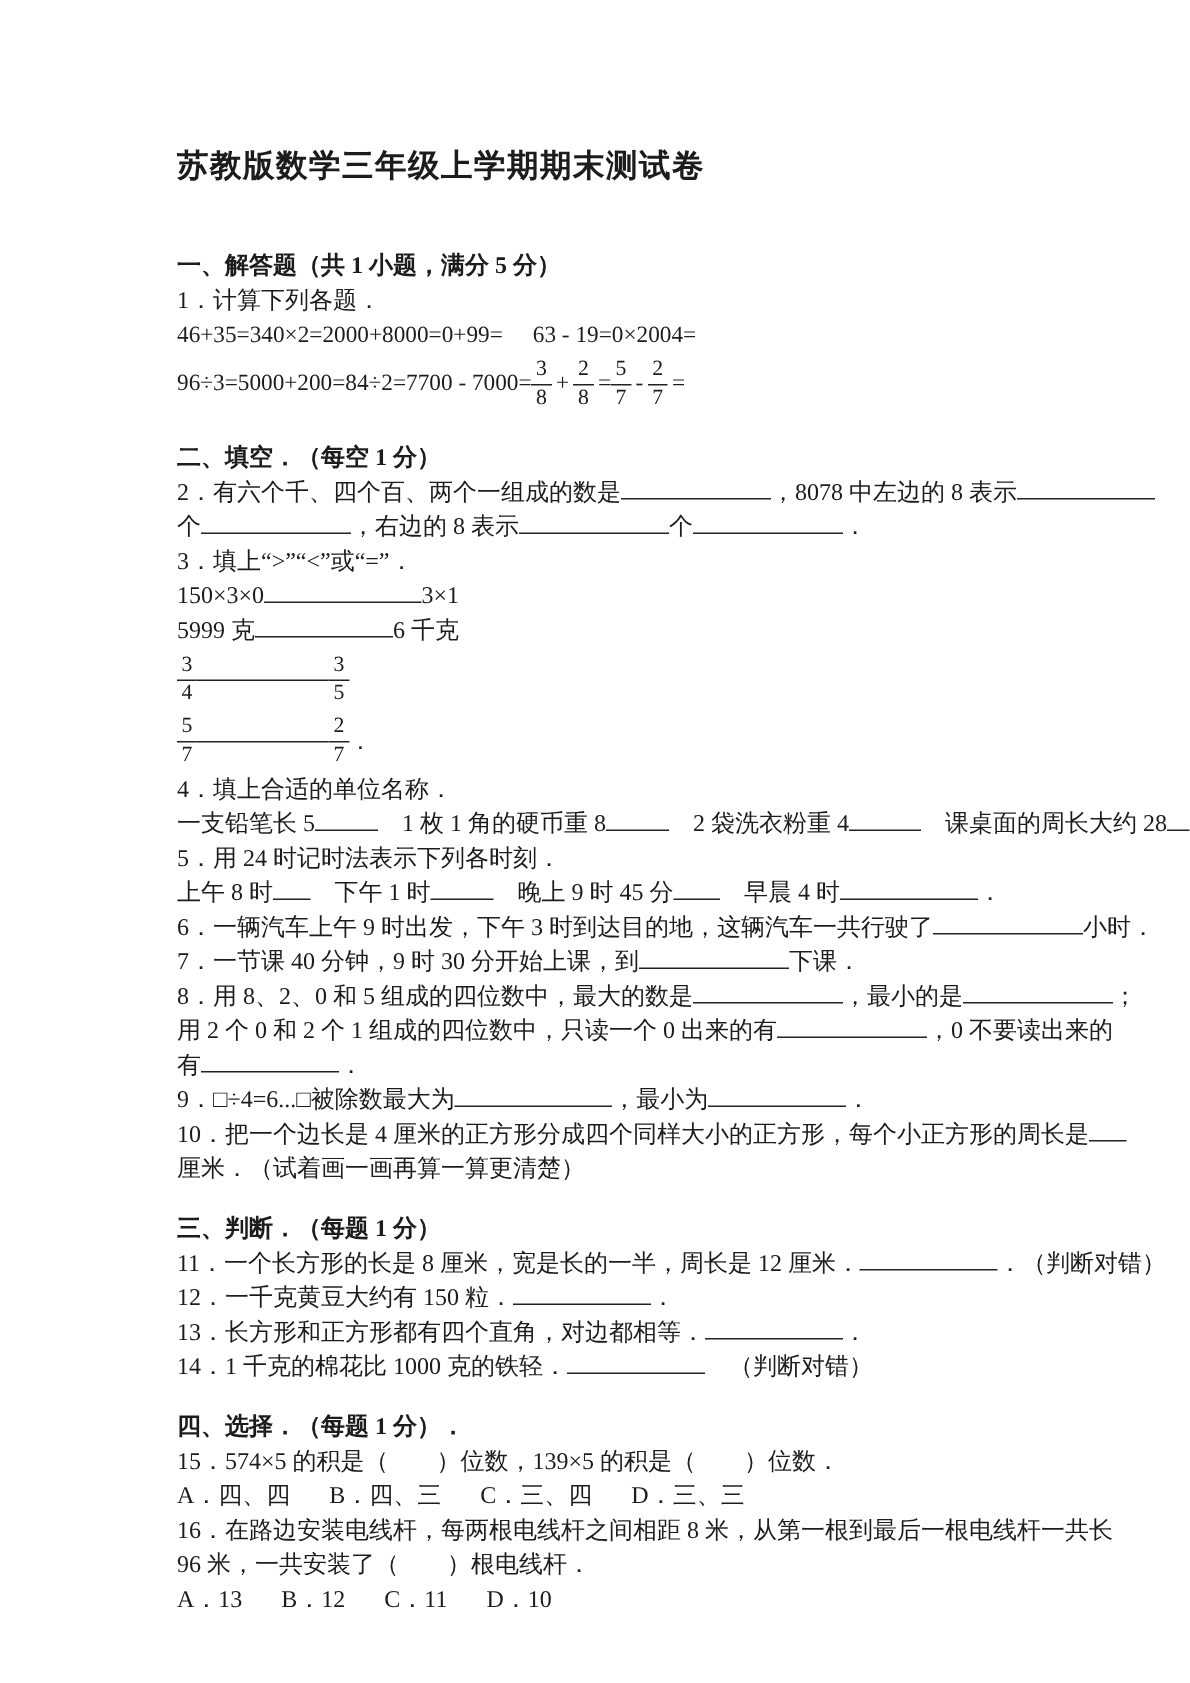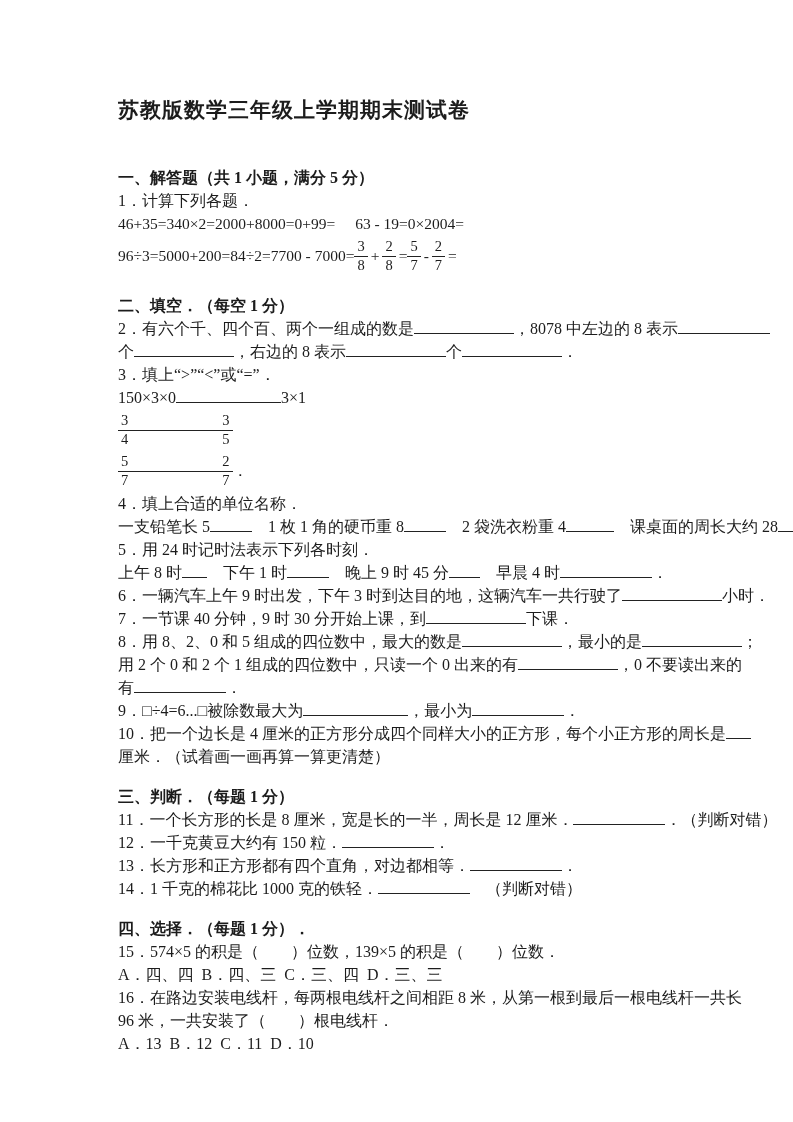--- a/index.html
+++ b/index.html
@@ -73,21 +73,21 @@
     font-size:15.5px;
     margin:1px 0;
   }
   .cmp .blankline{
     width:88px;
     height:0;
     border-bottom:1px solid #222;
     align-self:center;
   }
   
-  .opts{display:flex;gap:8px;}
+  .opts{display:flex;gap:26px;}
 </style>
 </head>
 <body>
 
 <div class="page">
 
   <h1 class="title">苏教版数学三年级上学期期末测试卷</h1>
 
   <p class="ln hd">一、解答题（共 1 小题，满分 5 分）</p>
   <p class="ln">1．计算下列各题．</p>
@@ -133,20 +133,21 @@
     </span>
   </div>
 
   <p class="ln hd mt">二、填空．（每空 1 分）</p>
 
   <p class="ln"><span>2．有六个千、四个百、两个一组成的数是</span><span class="blank b100"></span><span>，8078 中左边的 8 表示</span><span class="blank b92"></span></p>
   <p class="ln"><span>个</span><span class="blank b100"></span><span>，右边的 8 表示</span><span class="blank b100"></span><span>个</span><span class="blank b100"></span><span>．</span></p>
 
   <p class="ln">3．填上“&gt;”“&lt;”或“=”．</p>
   <p class="ln"><span>150×3×0</span><span class="blank b105"></span><span>3×1</span></p>
+  <p class="ln"><span>5999 克</span><span class="blank b92"></span><span>6 千克</span></p>
 
   <div class="cmp">
     <span class="frac">
       <span class="num">3</span>
       <span class="den">4</span>
     </span>
     <span class="blankline"></span>
     <span class="frac">
       <span class="num">3</span>
       <span class="den">5</span>

